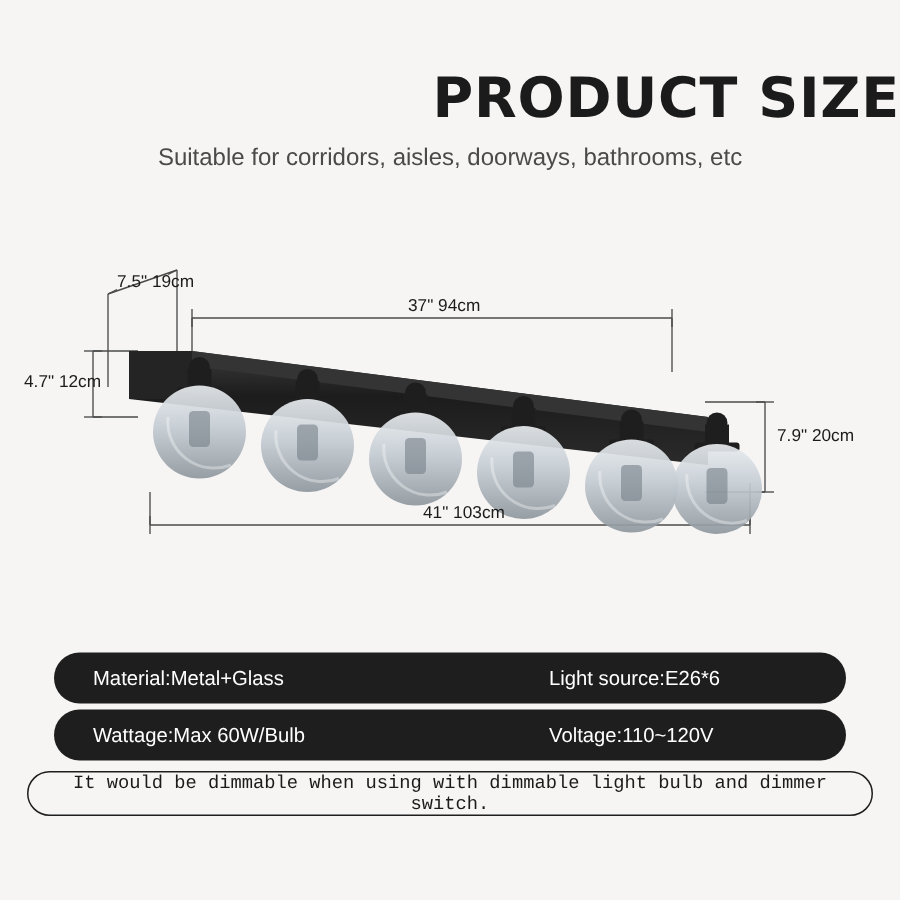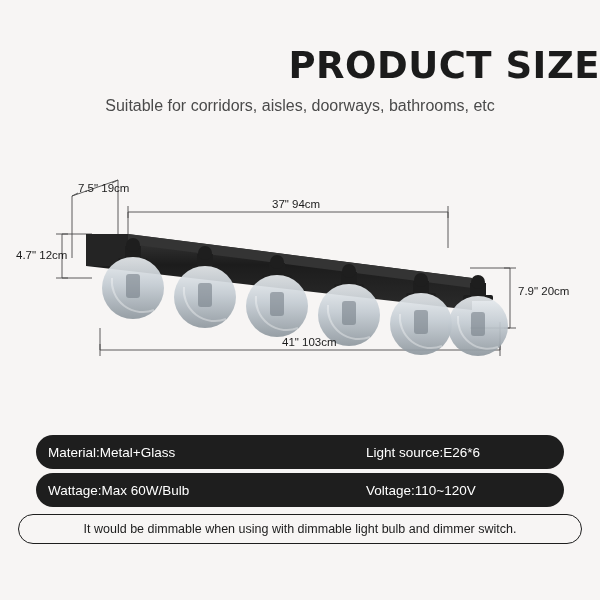--- a/index.html
+++ b/index.html
@@ -93,21 +93,21 @@
 
   .spec-text {
     position: absolute;
     top: 50%;
     transform: translateY(-50%);
     font-size: 13.5px;
     color: #ffffff;
     white-space: nowrap;
     font-family: "Liberation Sans", sans-serif;
   }
-  .spec-left { left: 12px; text-align: center; }
+  .spec-left { left: 26px; text-align: center; }
   .spec-right { left: 330px; }
 
   .note-bar {
     position: absolute;
     left: 18px;
     top: 84px;
     width: 564px;
     height: 30px;
     border: 1.6px solid #1e1e1e;
     border-radius: 15px;
@@ -116,21 +116,21 @@
   }
   .note-text {
     position: absolute;
     top: 50%;
     left: 0;
     width: 100%;
     transform: translateY(-50%);
     text-align: center;
     font-size: 12.5px;
     color: #1b1b1b;
-    font-family: Liberation Sans, sans-serif;
+    font-family: Liberation Mono, monospace;
   }
 </style>
 </head>
 <body>
 
 <div class="page">
 
   <div class="title">PRODUCT SIZE</div>
   <div class="subtitle">Suitable for corridors, aisles, doorways, bathrooms, etc</div>
 

